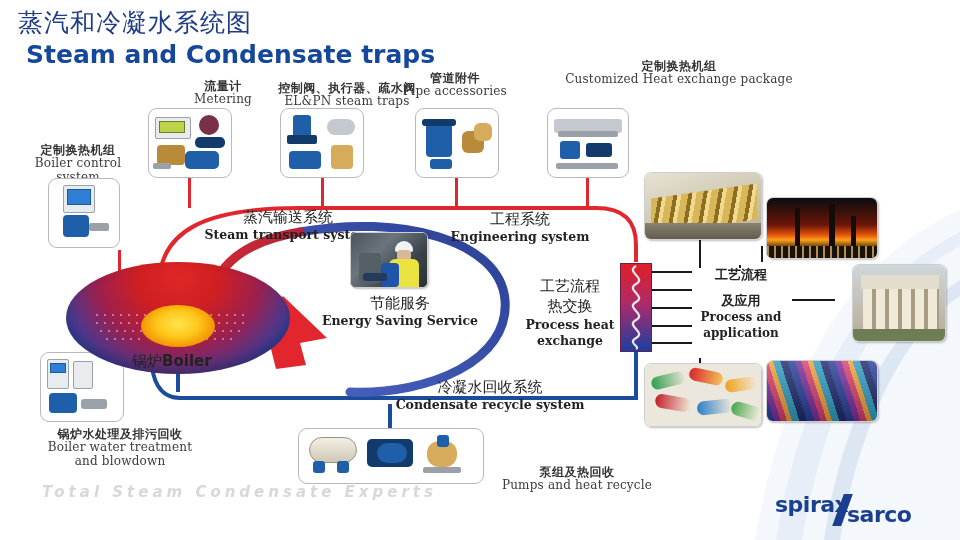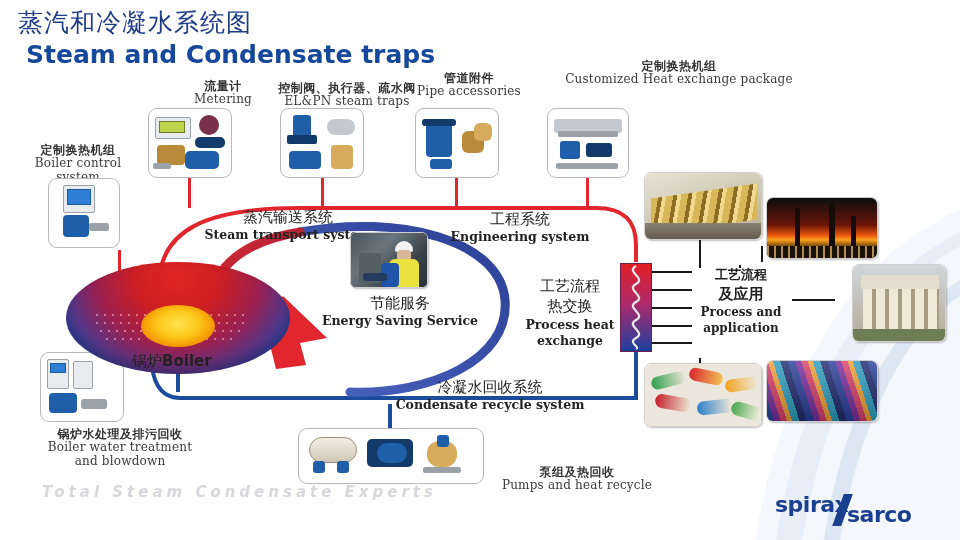--- a/index.html
+++ b/index.html
@@ -149,21 +149,21 @@
   <div class="title-en">Steam and Condensate traps</div>
 
   <div class="lbl" style="left:168px;top:80px;width:110px;">
     <span class="cn">流量计</span>
     <span class="en">Metering</span>
   </div>
   <div class="lbl" style="left:252px;top:82px;width:190px;">
     <span class="cn">控制阀、执行器、疏水阀</span>
     <span class="en">EL&amp;PN steam traps</span>
   </div>
-  <div class="lbl" style="left:404px;top:72px;width:130px;">
+  <div class="lbl" style="left:390px;top:72px;width:130px;">
     <span class="cn">管道附件</span>
     <span class="en">Pipe accessories</span>
   </div>
   <div class="lbl" style="left:542px;top:60px;width:240px;margin-left:17px;">
     <span class="cn">定制换热机组</span>
     <span class="en">Customized Heat exchange package</span>
   </div>
 
   <div class="lbl" style="left:26px;top:144px;width:104px;">
     <span class="cn">定制换热机组</span>
@@ -384,21 +384,21 @@
 
   <div class="loop-lbl" style="left:522px;top:276px;width:96px;line-height:1.35;">
     <span class="cn">工艺流程</span>
     <span class="cn">热交换</span>
     <span class="en">Process heat</span>
     <span class="en">exchange</span>
   </div>
 
   <div class="loop-lbl" style="left:690px;top:266px;width:102px;line-height:1.35;">
     <span class="cn" style="font-weight:bold;font-size:13px;">工艺流程</span>
-    <span class="cn" style="font-weight:bold;font-size:15px;">及应用</span>
+    <span class="cn" style="font-weight:bold;font-size:13px;margin-top:8px;">及应用</span>
     <span class="en" style="font-size:12px;">Process and</span>
     <span class="en" style="font-size:12px;">application</span>
   </div>
 
   <div class="photo sq" style="left:350px;top:232px;width:78px;height:56px;background:#2c3338;">
     <div style="position:absolute;left:0;top:0;width:100%;height:100%;
                 background:linear-gradient(135deg,#4a545c 0%,#6a757d 35%,#3a4248 70%,#2a3136 100%);"></div>
     <div style="position:absolute;left:44px;top:8px;width:18px;height:11px;border-radius:9px 9px 2px 2px;background:#f2f2f2;"></div>
     <div style="position:absolute;left:46px;top:17px;width:14px;height:11px;border-radius:4px;background:#d9b79a;"></div>
     <div style="position:absolute;left:38px;top:26px;width:30px;height:30px;border-radius:6px 6px 0 0;background:#e9e23f;"></div>

